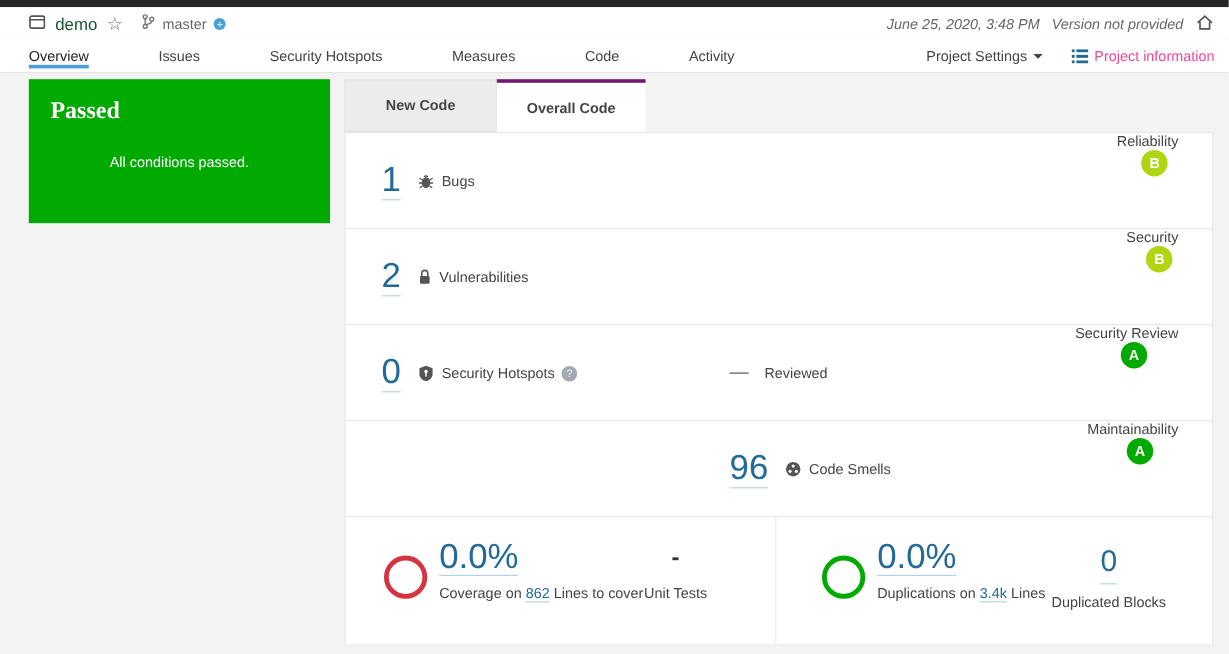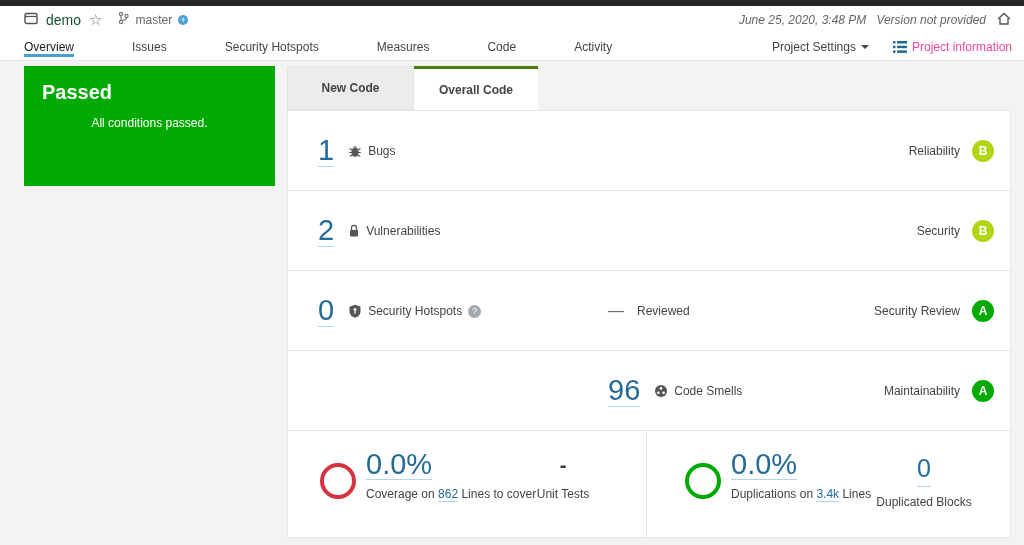--- a/index.html
+++ b/index.html
@@ -31,44 +31,44 @@
   .nav-right { margin-left:auto; display:flex; align-items:center; }
   .proj-settings { display:flex; align-items:center; color:#444; margin-right:24px; cursor:pointer; }
   .caret { width:0; height:0; border-left:4px solid transparent; border-right:4px solid transparent;
            border-top:4px solid #444; margin-left:5px; }
   .proj-info { display:flex; align-items:center; color:#ec4899; cursor:pointer; }
   .proj-info svg { margin-right:5px; }
 
   
   .gate { position:absolute; left:24px; top:66px; width:251px; height:120px; background:#00aa00;
           color:#fff; padding:15px 18px; }
-  .gate-status { font-size:20px; font-weight:bold; margin-bottom:12px; }
+  .gate-status { font-size:20px; font-weight:bold; margin-bottom:24px;font-family:Liberation Serif, serif; }
   .gate-desc { font-size:12px;text-align:center; }
 
   
   .tab { position:absolute; top:66px; height:44px; display:flex; align-items:center; justify-content:center;
          font-size:12px; font-weight:bold; color:#444; cursor:pointer; }
   .tab-new { left:287px; width:127px; background:#ececec; border:1px solid #e3e3e3; }
-  .tab-overall { left:414px; width:124px; background:#fff; border-top:3px solid #4d7c0f; z-index:2; }
+  .tab-overall { left:414px; width:124px; background:#fff; border-top:3px solid #701a75; z-index:2; }
 
   
   .card { position:absolute; left:287px; top:110px; width:724px; height:428px; background:#fff;
           border:1px solid #e6e6e6; }
   .row { position:absolute; left:0; width:722px; height:80px; border-bottom:1px solid #e6e6e6; }
   .row1{top:0;} .row2{top:80px;} .row3{top:160px;} .row4{top:240px;}
   .measure { position:absolute; left:30px; top:0; height:80px; display:flex; align-items:center; }
   .measure.second { left:320px; }
   .big-num { font-size:29px; color:#236a97; border-bottom:1px solid #b3d4e8; line-height:1.05;
              cursor:pointer; margin-right:14px; }
   .m-label { font-size:12px; color:#444; display:flex; align-items:center; }
   .m-label svg { margin-right:6px; }
   .help { width:13px; height:13px; border-radius:50%; background:#a2a9b0; color:#fff; font-size:9px;
           line-height:13px; text-align:center; margin-left:6px; cursor:pointer; }
   .dash-val { font-size:16px; color:#666; margin-right:14px; letter-spacing:-1px; }
-  .rating { position:absolute; right:16px; top:0; height:80px; display:flex; align-items:center; }
+  .rating { position:absolute; right:16px; top:0; height:80px; display:flex; align-items:center;flex-direction:column; }
   .rating .r-label { font-size:12px; color:#444; margin-right:12px; }
   .badge { width:22px; height:22px; border-radius:50%; color:#fff; font-size:12px; font-weight:bold;
            display:flex; align-items:center; justify-content:center; cursor:pointer; }
   .badge.g-b { background:#b0d513; }
   .badge.g-a { background:#00aa00; }
 
   
   .bottom { position:absolute; left:0; top:320px; width:722px; height:106px; }
   .b-left { position:absolute; left:0; top:0; width:358px; height:106px; }
   .b-right { position:absolute; left:358px; top:0; width:364px; height:106px; border-left:1px solid #e6e6e6; }

